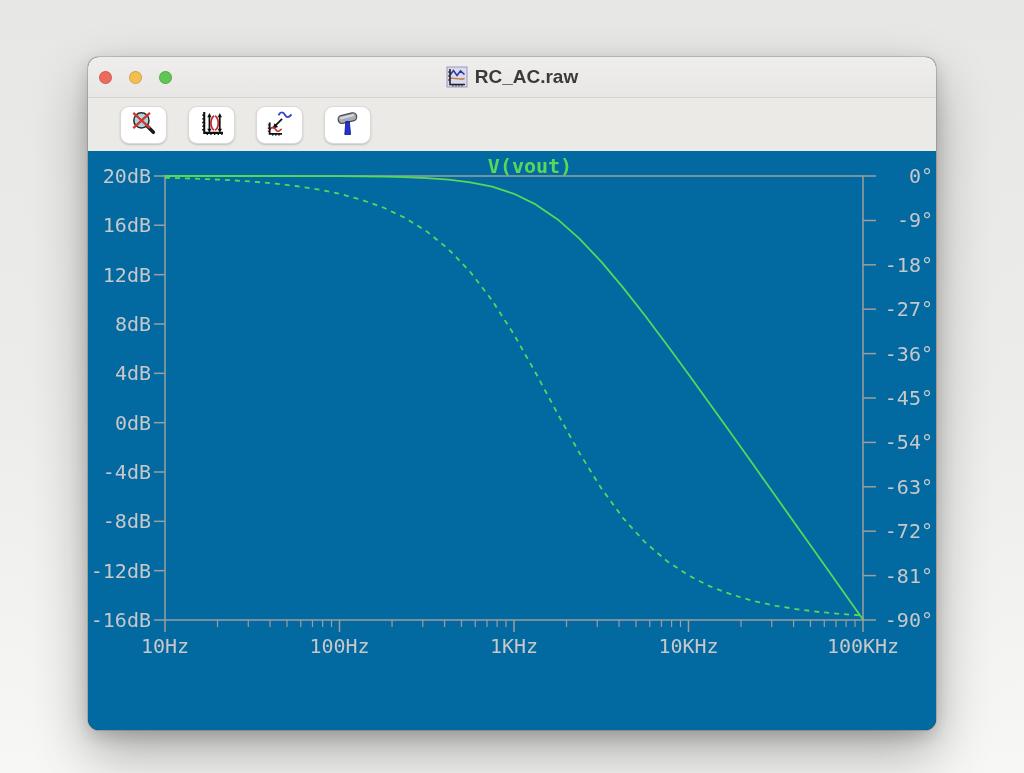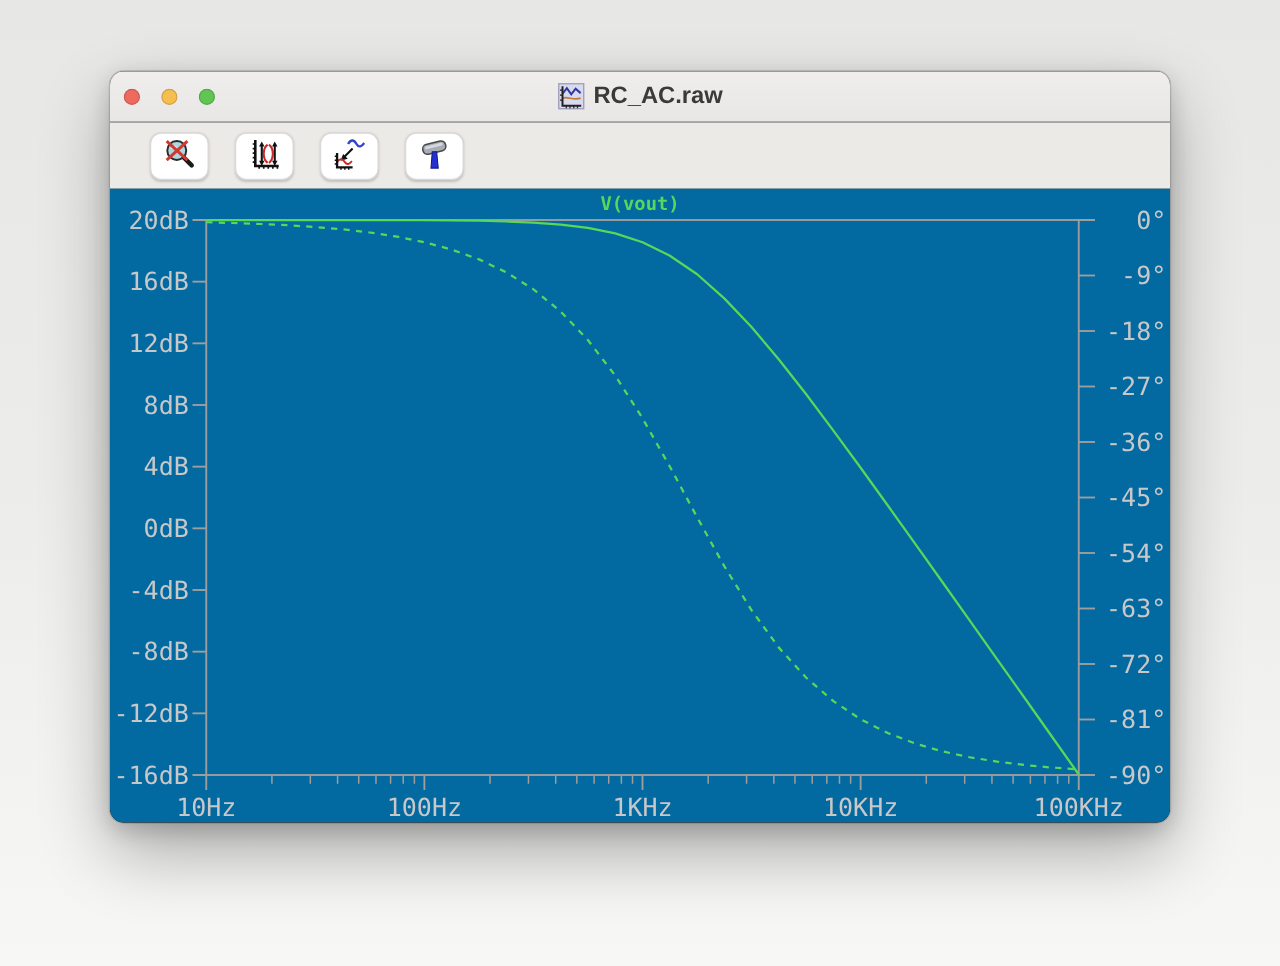--- a/index.html
+++ b/index.html
@@ -2,21 +2,21 @@
 <html><head>
 <meta charset="utf-8">
 <style>
   html,body{margin:0;padding:0}
   body{
     width:1024px;height:773px;overflow:hidden;
     background:linear-gradient(180deg,#e7e7e5 0%,#ececea 50%,#f7f7f5 100%);
     font-family:"Liberation Sans",sans-serif;
   }
   .window{
-    position:absolute;left:88px;top:57px;width:848px;height:601px;
+    position:absolute;left:88px;top:57px;width:848px;height:673px;
     border-radius:11px;overflow:hidden;background:#000;
     box-shadow:0 24px 55px rgba(0,0,0,.30),0 6px 18px rgba(0,0,0,.18),0 0 0 1px rgba(0,0,0,.14);
     display:flex;flex-direction:column;
   }
   .titlebar{
     flex:0 0 40px;position:relative;
     background:linear-gradient(#f0eeec,#e9e7e5);
     border-bottom:1px solid #d4d2d0;
   }
   .traffic-lights{position:absolute;left:11px;top:0;height:100%;display:flex;align-items:center;gap:17px}
@@ -30,22 +30,23 @@
   }
   .tb{
     width:47px;height:38px;background:#ffffff;border:1px solid #dbd9d7;border-radius:9px;
     box-shadow:0 1px 2px rgba(0,0,0,.18);display:flex;align-items:center;justify-content:center;
     padding:0;cursor:pointer;
   }
   .plot-region{position:relative;flex:1;background:#0369a1}
   #plot-svg{position:absolute;left:0;top:0}
   .plot-title{
     position:absolute;top:3px;left:0;width:100%;text-align:center;
-    font-family:"DejaVu Sans Mono",monospace;font-size:15px;font-weight:bold;color:#56d656;
+    font-family:"DejaVu Sans Mono",monospace;font-size:20px;font-weight:bold;color:#56d656;
     cursor:pointer;
+    padding-left:18px;
   }
   .svg-label{font-family:"DejaVu Sans Mono",monospace;font-size:20px}
 </style>
 </head>
 <body>
 
 <div class="desktop">
   <div class="window">
 
     <div class="titlebar">

